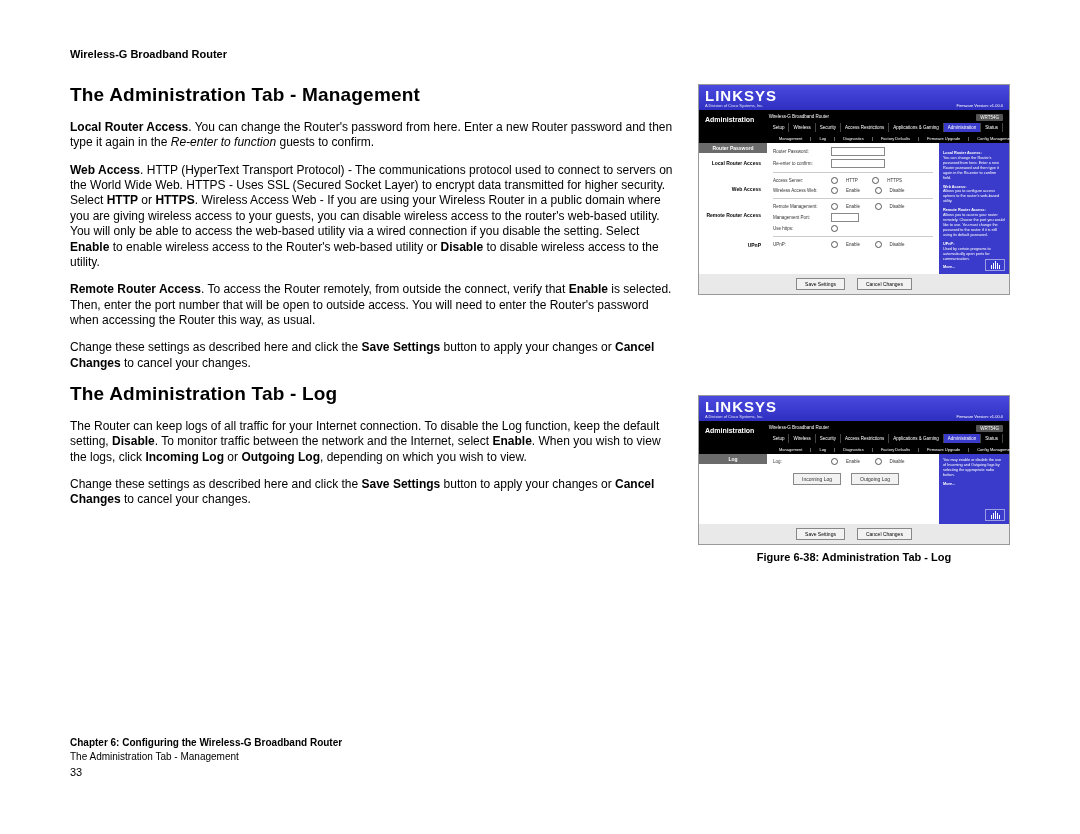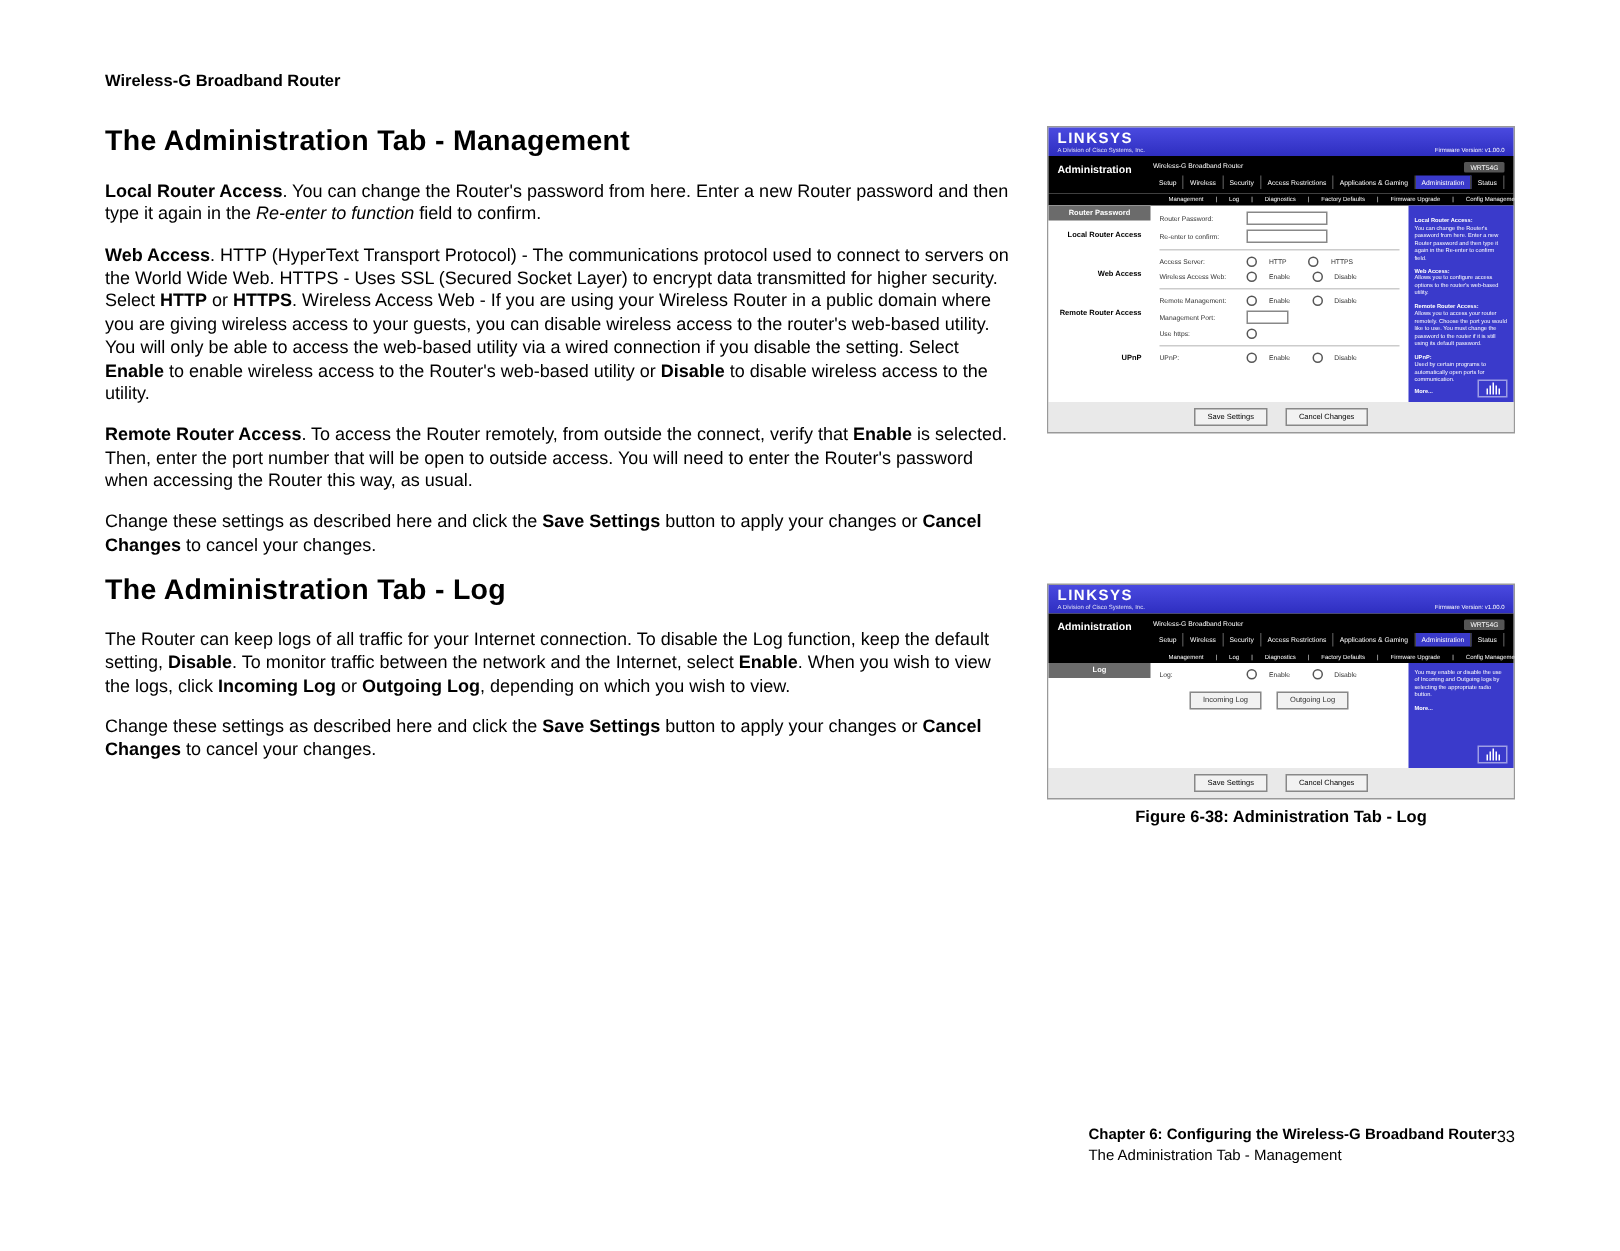--- a/index.html
+++ b/index.html
@@ -55,41 +55,42 @@
     margin-top: 6px;
     margin-bottom: 20px;
   }
   .footer {
     position: absolute;
     left: 70px;
     right: 70px;
     bottom: 56px;
     font-size: 10px;
     display: flex;
-    justify-content: flex-end;
+    justify-content: center;
     align-items: flex-start;
+    flex-direction: column;
   }
   .footer .left { line-height: 1.4; }
   .footer .left .bold { font-weight: bold; }
   .footer .right { font-size: 11px; padding-top: 2px; }
 
   
   .router {
     width: 310px;
     border: 1px solid #999;
     font-size: 5px;
     background: #fff;
   }
   .rt-top {
     background: #3a3acb;
     background: linear-gradient(#4a4ae0, #2e2ec0);
     color: #fff;
     padding: 2px 6px;
   }
-  .rt-brand { font-weight: bold; font-size: 10px; letter-spacing: 1px; }
+  .rt-brand { font-weight: bold; font-size: 15px; letter-spacing: 1px; }
   .rt-sub { font-size: 4px; opacity: .85; margin-top: -1px;}
   .rt-bar {
     background: #000;
     color: #fff;
     padding: 4px 6px 3px 6px;
     display: flex;
     align-items: flex-start;
     gap: 6px;
   }
   .rt-sec-label {
@@ -225,21 +226,21 @@
 <body>
 
 <div class="header-strip">Wireless-G Broadband Router</div>
 
 <div class="page">
   <div class="main-col">
     <h1>The Administration Tab - Management</h1>
 
 
     <p>
-      <span class="b">Local Router Access</span><span>. You can change the Router's password from here. Enter a new Router password and then type it again in the </span><span class="i">Re-enter to function</span><span> field to confirm.</span>
+      <span class="b">Local Router Access</span><span>. You can change the Router's password from here. Enter a new Router password and then type it again in the </span><span class="i">Re-enter to function</span><span> guests to confirm.</span>
     </p>
 
     <p>
       <span class="b">Web Access</span><span>. HTTP (HyperText Transport Protocol) - The communications protocol used to connect to servers on the World Wide Web. HTTPS - Uses SSL (Secured Socket Layer) to encrypt data transmitted for higher security. Select </span><span class="b">HTTP</span><span> or </span><span class="b">HTTPS</span><span>. Wireless Access Web - If you are using your Wireless Router in a public domain where you are giving wireless access to your guests, you can disable wireless access to the router's web-based utility. You will only be able to access the web-based utility via a wired connection if you disable the setting. Select </span><span class="b">Enable</span><span> to enable wireless access to the Router's web-based utility or </span><span class="b">Disable</span><span> to disable wireless access to the utility.</span>
     </p>
 
     <p>
       <span class="b">Remote Router Access</span><span>. To access the Router remotely, from outside the connect, verify that </span><span class="b">Enable</span><span> is selected. Then, enter the port number that will be open to outside access. You will need to enter the Router's password when accessing the Router this way, as usual.</span>
     </p>
 

